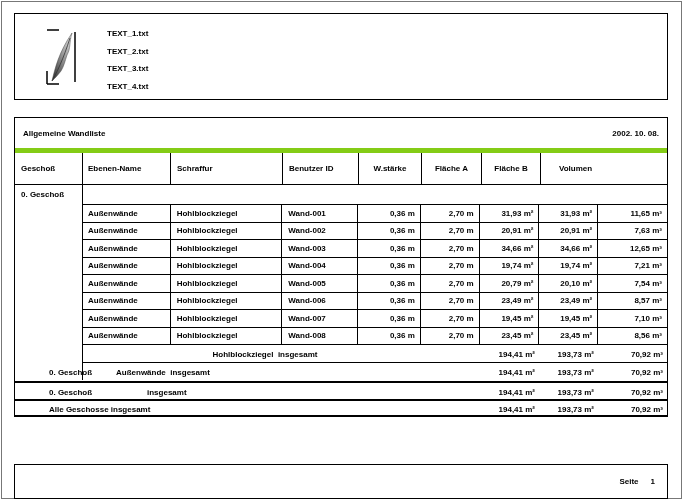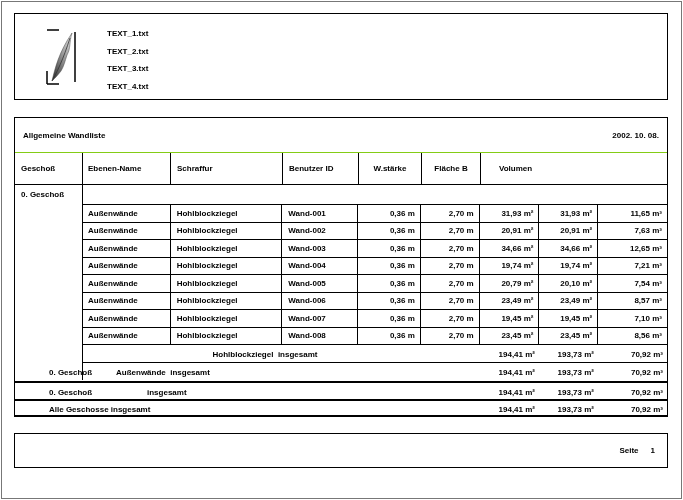--- a/index.html
+++ b/index.html
@@ -10,21 +10,21 @@
   }
   .page-frame{position:absolute;left:1px;top:1px;width:679px;height:496px;border:1px solid #777;}
   .box{position:absolute;left:14px;width:652px;border:1px solid #000;background:#fff;}
   
   #topbox{top:13px;height:85px;}
   #quill{position:absolute;left:30px;top:12px;width:40px;height:62px;}
   #filelist{position:absolute;left:92px;top:11px;text-align:center;}
   .fileline{height:17.5px;line-height:17.5px;}
   
   #mainbox{top:117px;height:297px;border-bottom-width:2px;}
-  .titlerow{position:absolute;left:0;top:0;right:0;height:35px;border-bottom:1px solid #84cc16;
+  .titlerow{position:absolute;left:0;top:0;right:0;height:35px;border-bottom:5px solid #84cc16;
             display:flex;align-items:center;justify-content:space-between;padding:0 8px;box-sizing:border-box;}
   .headrow{position:absolute;left:0;top:35px;right:0;height:32px;border-bottom:1px solid #000;
            display:flex;box-sizing:border-box;}
   .hcell{display:flex;align-items:center;box-sizing:border-box;height:100%;}
   .hcell.bl{border-left:1px solid #000;}
   .left{justify-content:flex-start;padding-left:6px;}
   .mid{justify-content:center;}
   .c0{width:67px}.c1{width:88px}.c2{width:112px}.c3{width:76px}.c4{width:63px}
   .c5{width:59px}.c6{width:60px}.c7{width:59px}.c8{width:70px}
   
@@ -37,21 +37,21 @@
   .drow{display:flex;height:17.5px;border-bottom:1px solid #000;box-sizing:border-box;}
   .dcell{display:flex;align-items:center;box-sizing:border-box;height:100%;}
   .dcell.bl{border-left:1px solid #000;}
   .num{justify-content:flex-end;padding-right:5px;}
   
   .srow1-border{position:absolute;left:67px;top:227px;right:0;height:18px;border-bottom:1px solid #000;box-sizing:border-box;}
   .sum-text{position:absolute;white-space:pre;padding-left:28px;}
   .sum-val{position:absolute;text-align:right;}
   .h2line{position:absolute;left:0;right:0;height:2px;background:#000;}
   
-  #footbox{top:433px;height:33px;}
+  #footbox{top:464px;height:33px;}
   #pagenum{position:absolute;right:12px;top:0;height:33px;display:flex;align-items:center;gap:12px;}
 </style>
 </head>
 <body>
 
 <div class="page-frame"></div>
 
 <div class="box" id="topbox">
   <svg id="quill" viewBox="0 0 40 62">
     <defs>
@@ -94,20 +94,23 @@
       </div>
     <div class="hcell left c2 bl">
         <span>Schraffur</span>
       </div>
     <div class="hcell left c3 bl">
         <span>Benutzer ID</span>
       </div>
     <div class="hcell mid c4 bl">
         <span>W.stärke</span>
       </div>
+    <div class="hcell mid c6 bl">
+        <span>Fläche A</span>
+      </div>
     <div class="hcell mid c7 bl">
         <span>Fläche B</span>
       </div>
     <div class="hcell mid c8 bl">
         <span>Volumen</span>
       </div>
   </div>
 
   <div class="vline-geschoss"></div>
   <div class="spacer-right"></div>

